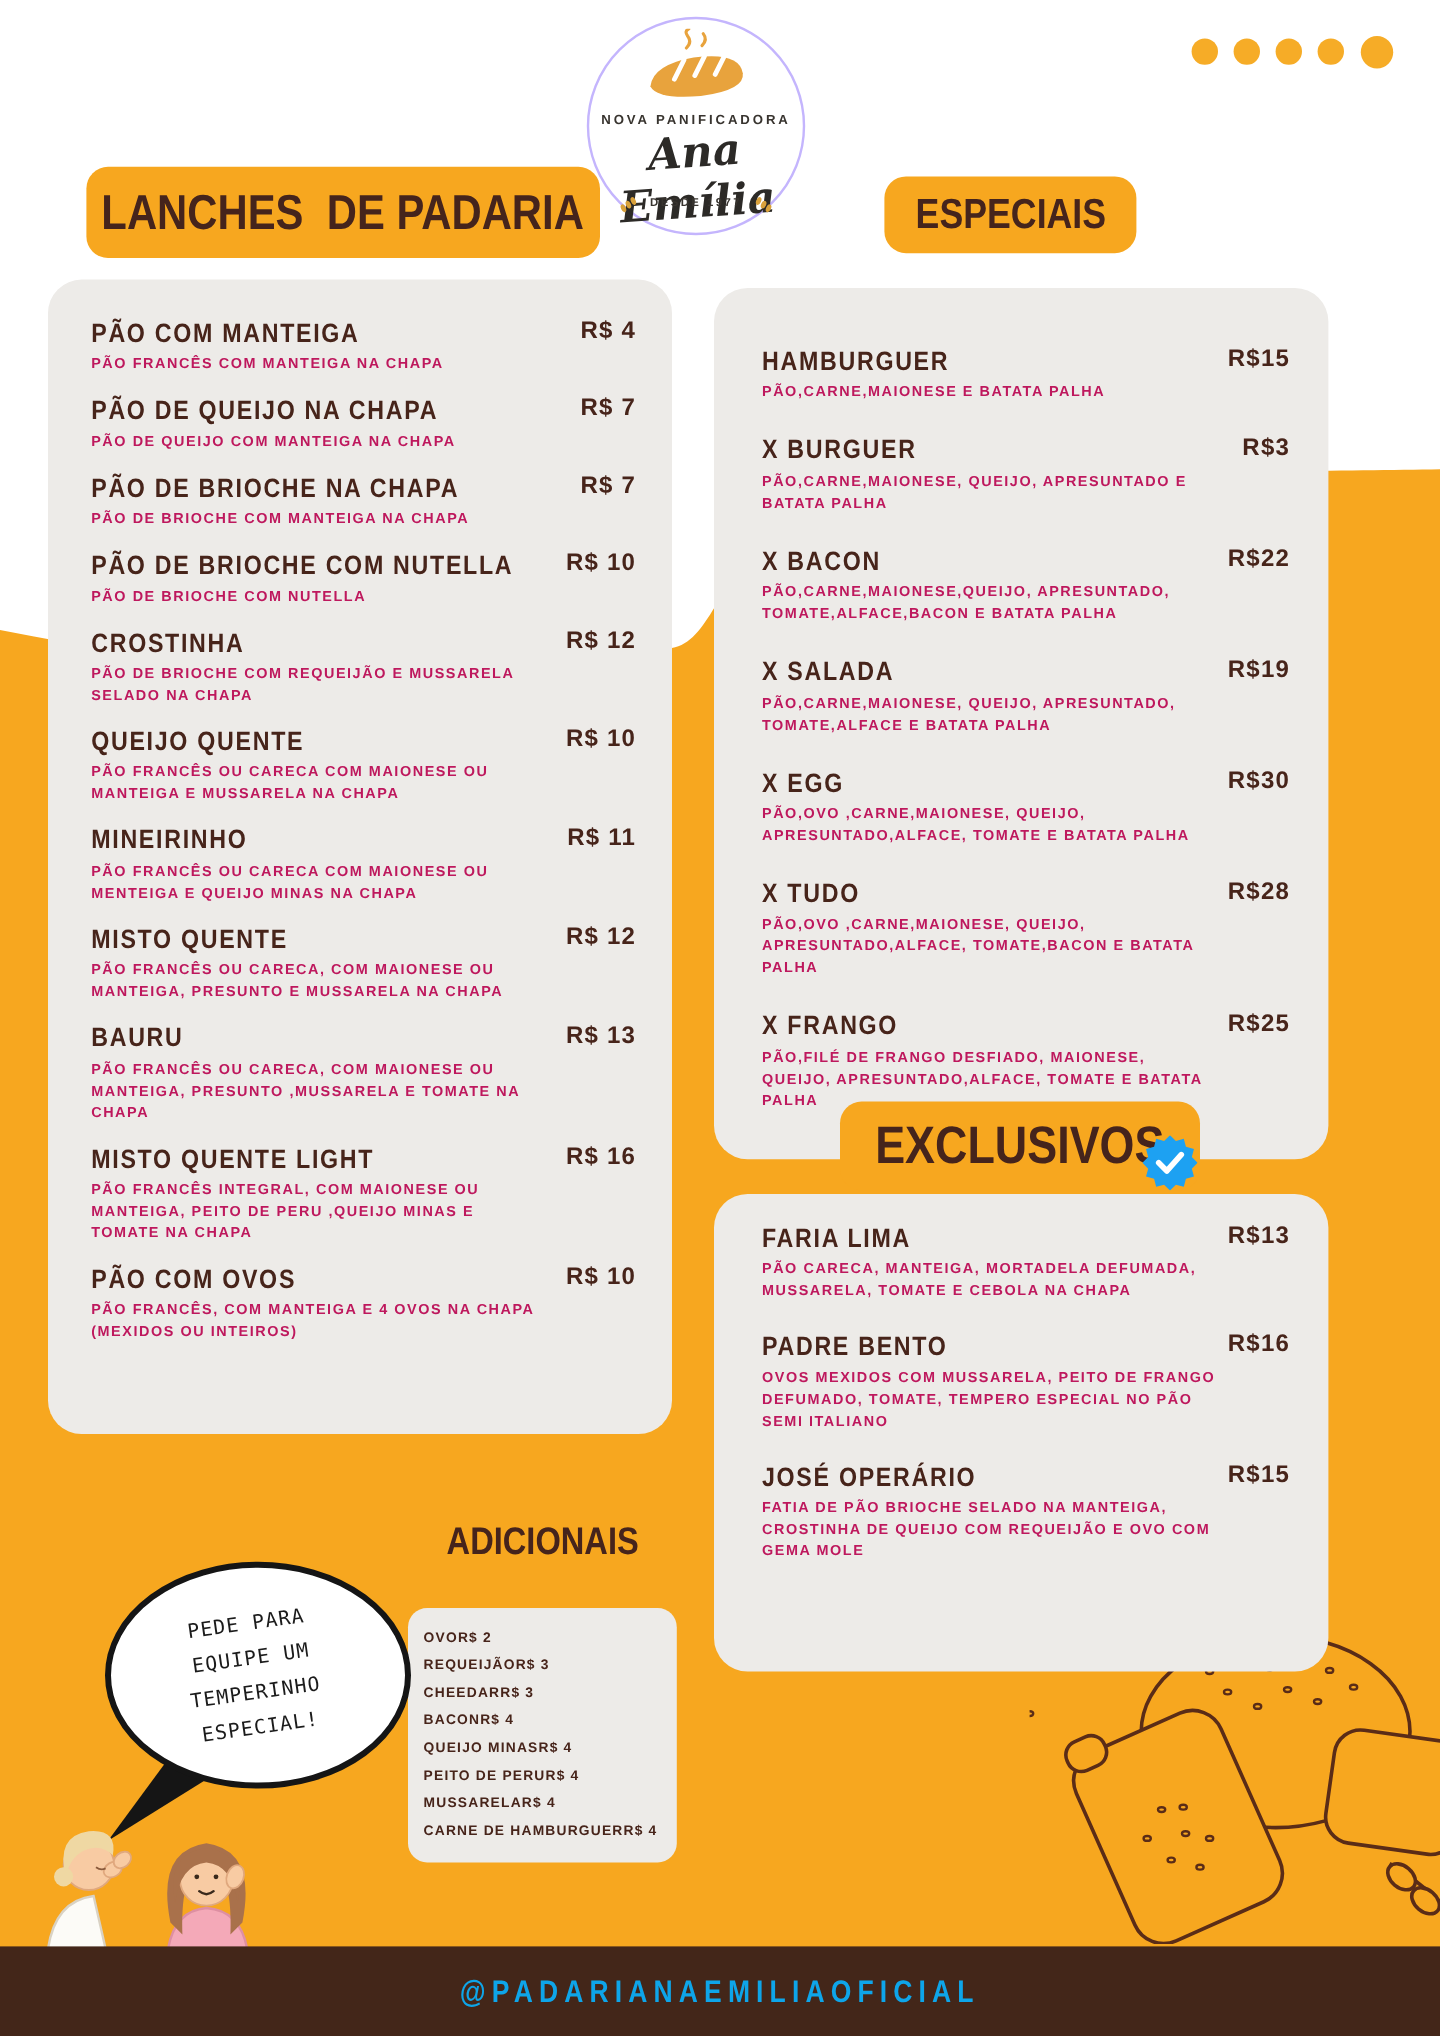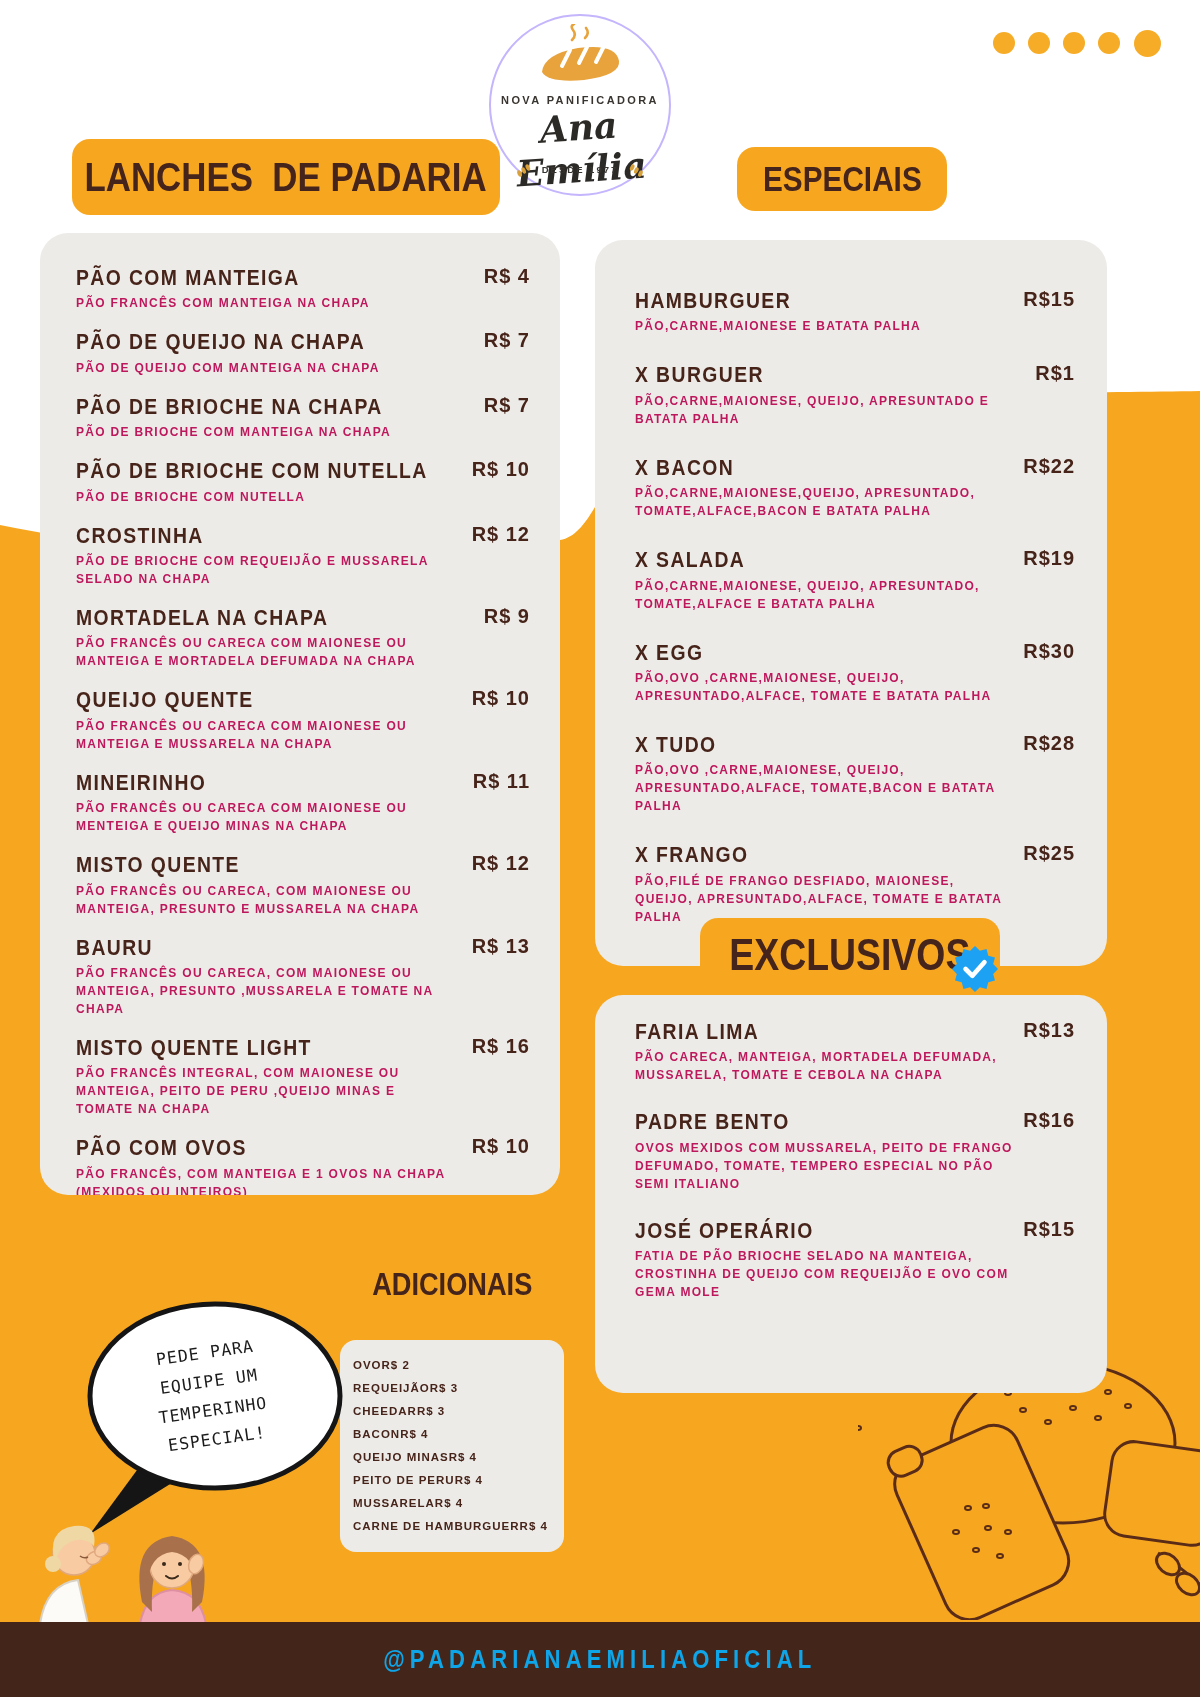--- a/index.html
+++ b/index.html
@@ -123,57 +123,53 @@
       </div>
     <div class="mi">
         <div class="mt"><div class="mn">PÃO DE BRIOCHE COM NUTELLA</div><div class="md">PÃO DE BRIOCHE COM NUTELLA</div></div>
         <div class="mp">R$ 10</div>
       </div>
     <div class="mi">
         <div class="mt"><div class="mn">CROSTINHA</div><div class="md">PÃO DE BRIOCHE COM REQUEIJÃO E MUSSARELA SELADO NA CHAPA</div></div>
         <div class="mp">R$ 12</div>
       </div>
     <div class="mi">
-        <div class="mt"><div class="mn">MORTADELA NA CHAPA</div><div class="md">PÃO FRANCÊS OU CARECA COM MAIONESE OU MANTEIGA E MORTADELA DEFUMADA NA CHAPA</div></div>
-        <div class="mp">R$ 9</div>
-      </div>
-    <div class="mi">
         <div class="mt"><div class="mn">QUEIJO QUENTE</div><div class="md">PÃO FRANCÊS OU CARECA COM MAIONESE OU MANTEIGA E MUSSARELA NA CHAPA</div></div>
         <div class="mp">R$ 10</div>
       </div>
     <div class="mi">
         <div class="mt"><div class="mn">MINEIRINHO</div><div class="md">PÃO FRANCÊS OU CARECA COM MAIONESE OU MENTEIGA E QUEIJO MINAS NA CHAPA</div></div>
         <div class="mp">R$ 11</div>
       </div>
     <div class="mi">
         <div class="mt"><div class="mn">MISTO QUENTE</div><div class="md">PÃO FRANCÊS OU CARECA, COM MAIONESE OU MANTEIGA, PRESUNTO E MUSSARELA NA CHAPA</div></div>
         <div class="mp">R$ 12</div>
       </div>
     <div class="mi">
         <div class="mt"><div class="mn">BAURU</div><div class="md">PÃO FRANCÊS OU CARECA, COM MAIONESE OU MANTEIGA, PRESUNTO ,MUSSARELA E TOMATE NA CHAPA</div></div>
         <div class="mp">R$ 13</div>
       </div>
     <div class="mi">
         <div class="mt"><div class="mn">MISTO QUENTE LIGHT</div><div class="md">PÃO FRANCÊS INTEGRAL, COM MAIONESE OU MANTEIGA, PEITO DE PERU ,QUEIJO MINAS E TOMATE NA CHAPA</div></div>
         <div class="mp">R$ 16</div>
       </div>
     <div class="mi">
-        <div class="mt"><div class="mn">PÃO COM OVOS</div><div class="md">PÃO FRANCÊS, COM MANTEIGA E 1 OVOS NA CHAPA (MEXIDOS OU INTEIROS)</div></div>
+        <div class="mt"><div class="mn">PÃO COM OVOS</div><div class="md">PÃO FRANCÊS, COM MANTEIGA E 4 OVOS NA CHAPA (MEXIDOS OU INTEIROS)</div></div>
         <div class="mp">R$ 10</div>
       </div>
   </div>
 
   <div class="abs panel esp" style="left:595px;top:240px;width:512px;height:726px;padding:48px 32px 0 40px;">
     <div class="mi">
         <div class="mt"><div class="mn">HAMBURGUER</div><div class="md">PÃO,CARNE,MAIONESE E BATATA PALHA</div></div>
         <div class="mp">R$15</div>
       </div>
     <div class="mi">
         <div class="mt"><div class="mn">X BURGUER</div><div class="md">PÃO,CARNE,MAIONESE, QUEIJO, APRESUNTADO E BATATA PALHA</div></div>
-        <div class="mp">R$1</div>
+        <div class="mp">R$3</div>
       </div>
     <div class="mi">
         <div class="mt"><div class="mn">X BACON</div><div class="md">PÃO,CARNE,MAIONESE,QUEIJO, APRESUNTADO, TOMATE,ALFACE,BACON E BATATA PALHA</div></div>
         <div class="mp">R$22</div>
       </div>
     <div class="mi">
         <div class="mt"><div class="mn">X SALADA</div><div class="md">PÃO,CARNE,MAIONESE, QUEIJO, APRESUNTADO, TOMATE,ALFACE E BATATA PALHA</div></div>
         <div class="mp">R$19</div>
       </div>
     <div class="mi">

